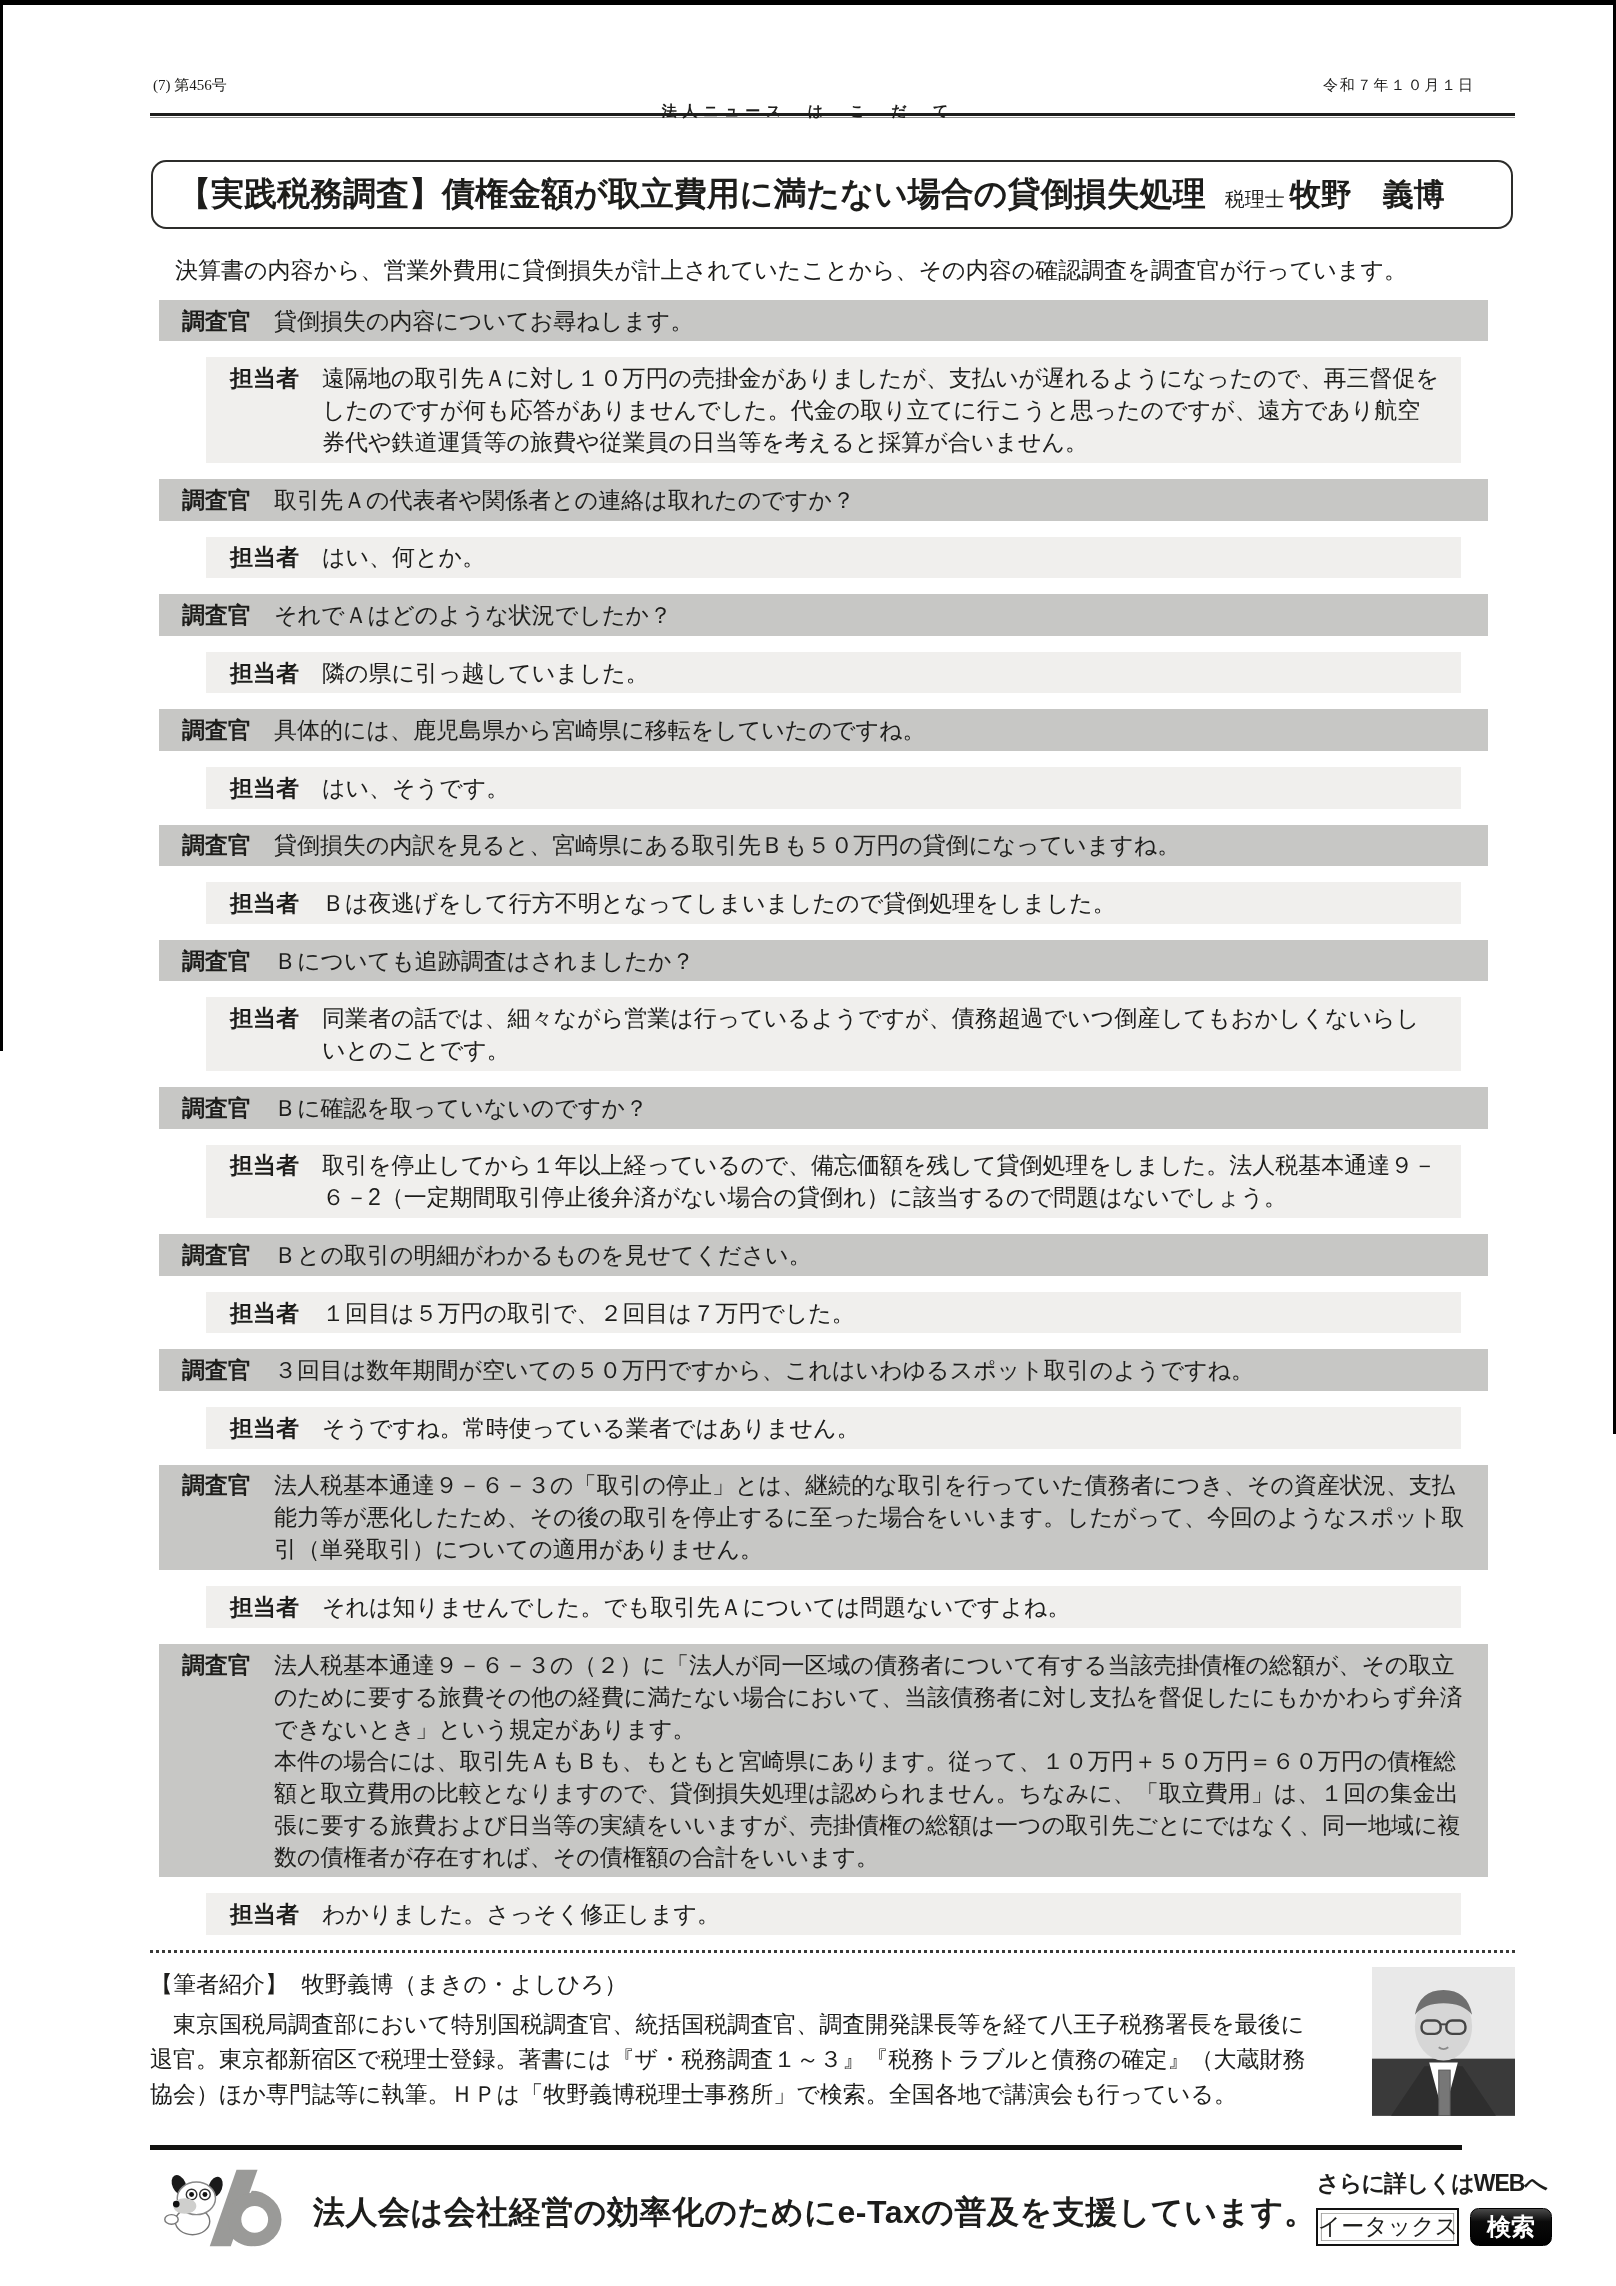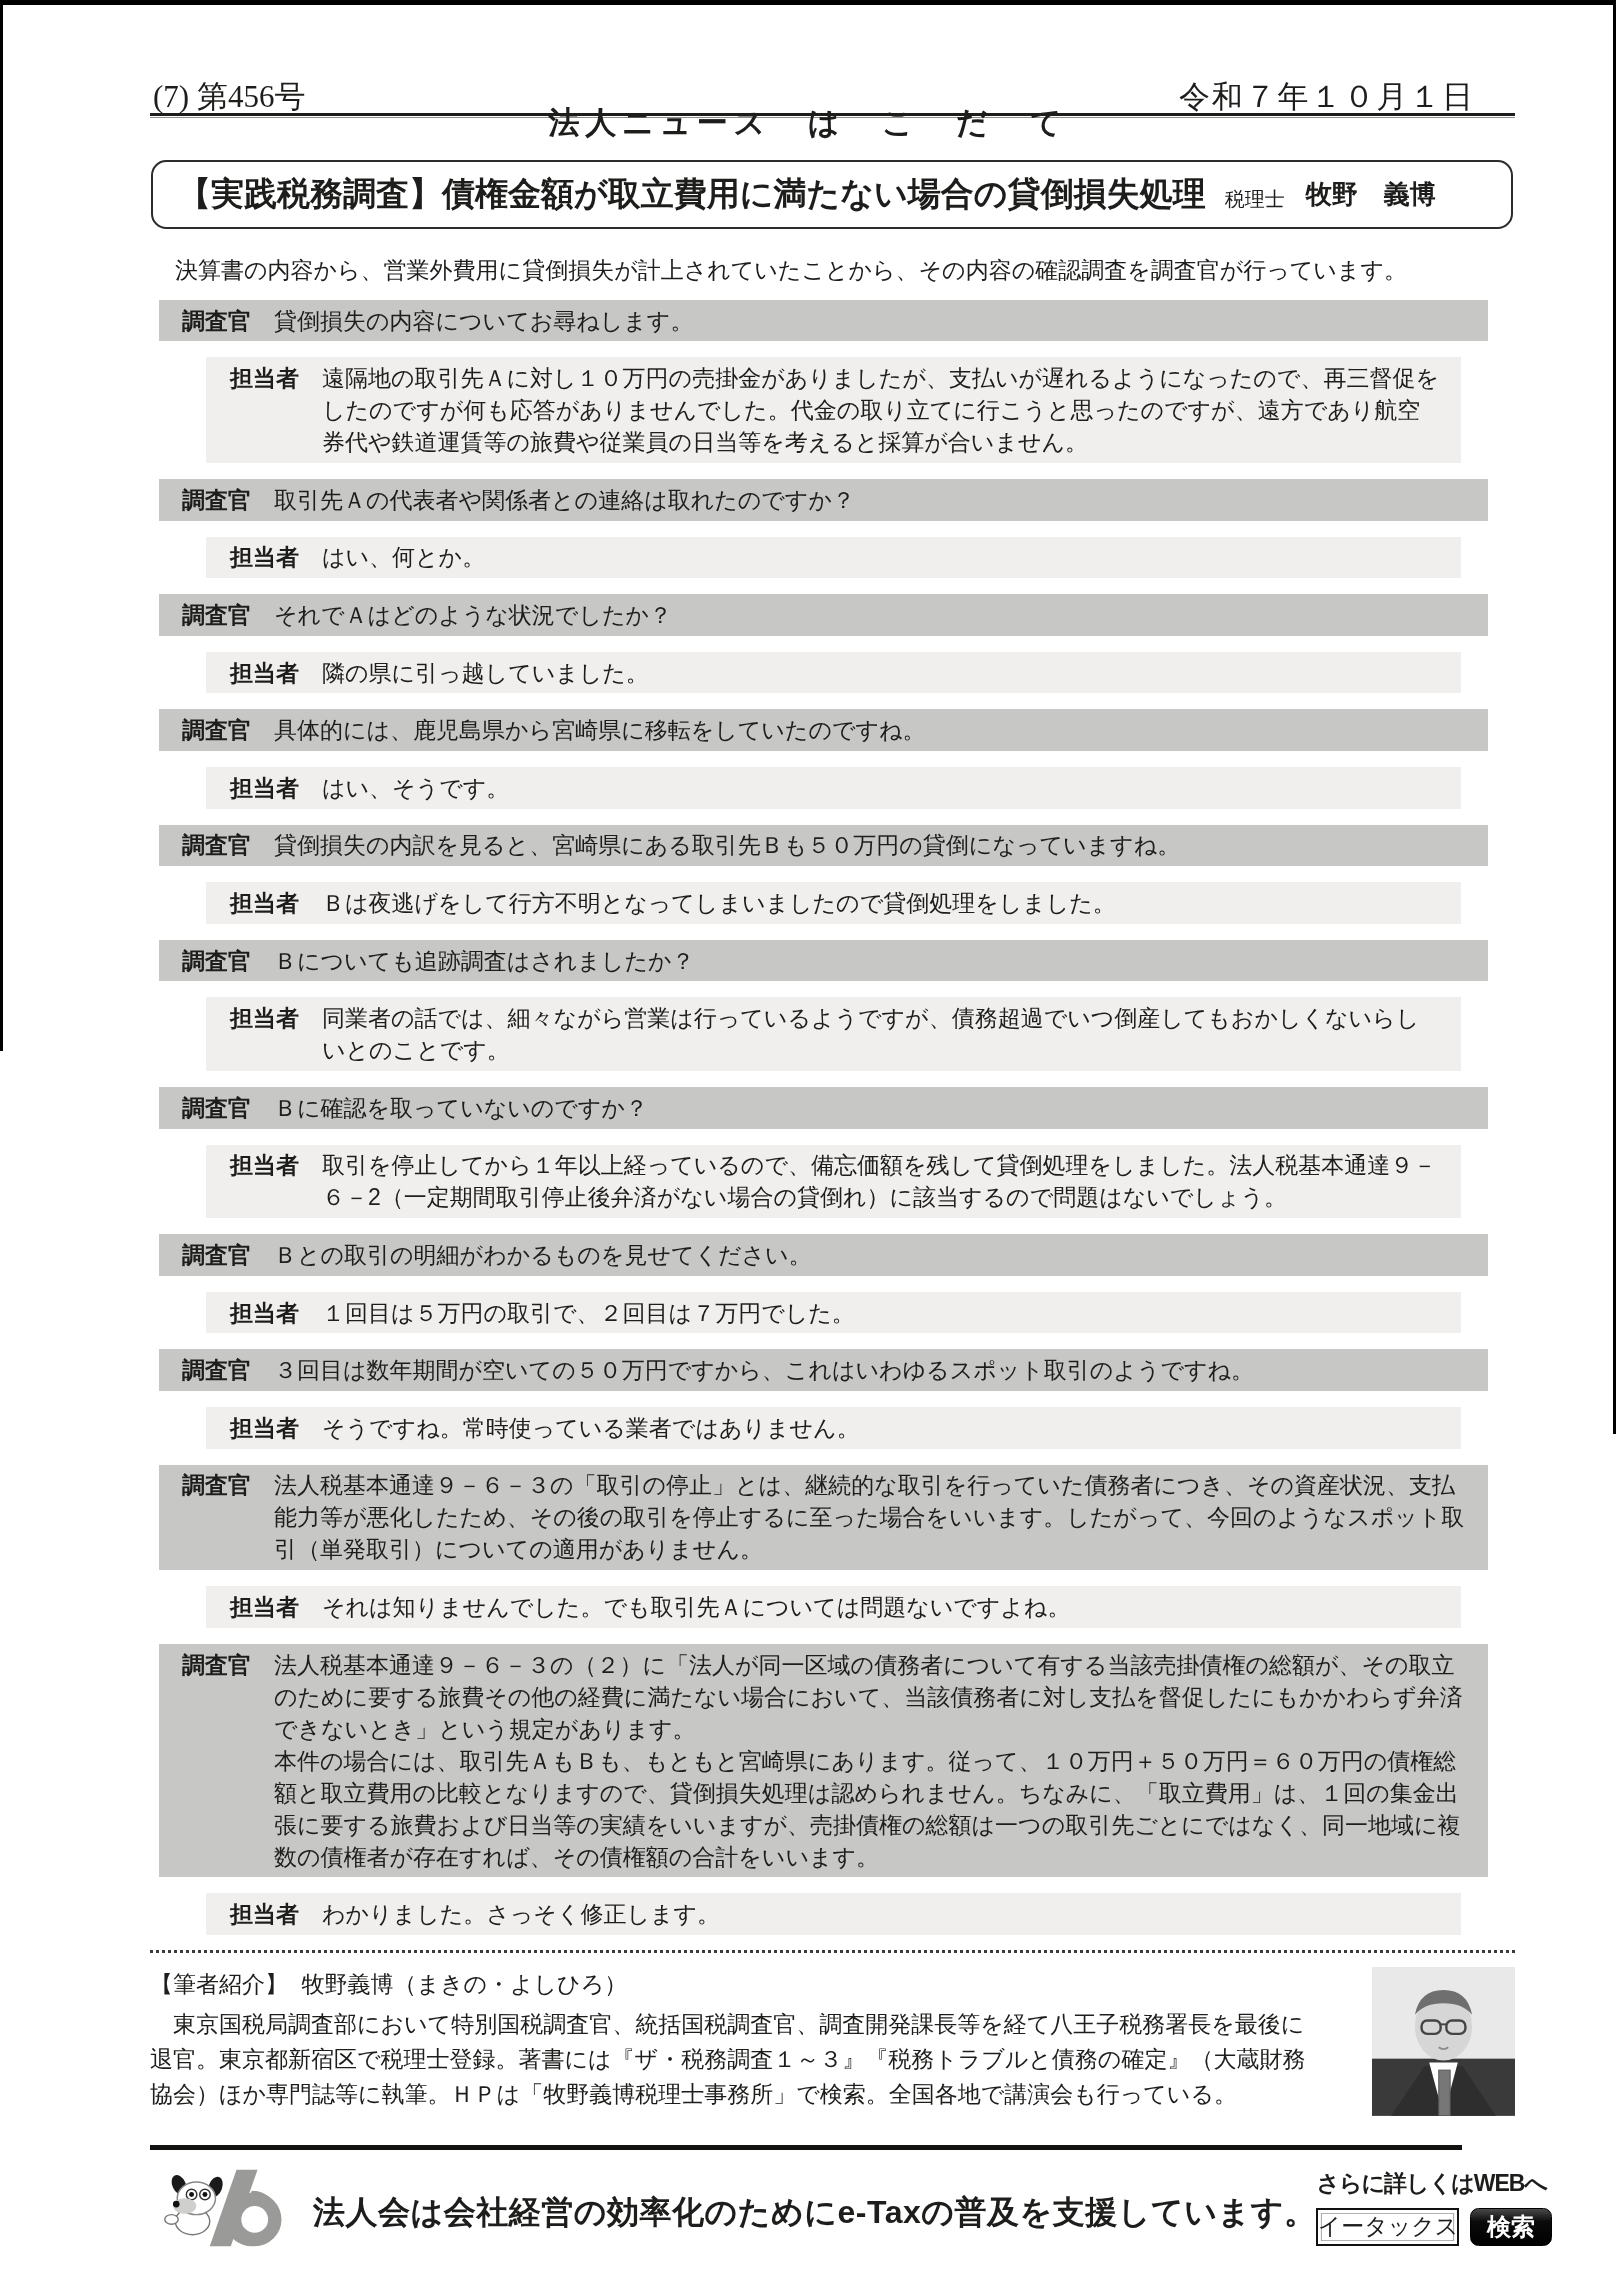--- a/index.html
+++ b/index.html
@@ -7,33 +7,33 @@
     position:relative; width:1616px; height:2286px; background:var(--paper,#fff);
     font-family:"Liberation Sans", sans-serif; color:var(--ink,#1d1d1b);
     overflow:hidden;
   }
   
   .edge-top{position:absolute;top:0;left:0;width:1616px;height:4.8px;background:#000;}
   .edge-left{position:absolute;top:0;left:0;width:2.9px;height:1051px;background:#000;}
   .edge-right{position:absolute;top:0;right:0;width:2.9px;height:1434px;background:#000;}
 
   
-  .hdr{position:relative; margin:76px 101px 0 153px; height:29px; font-size:31px;}
+  .hdr{position:relative; margin:76px 101px 0 153px; height:29px; font-size:15px;}
   .hdr-issue{position:absolute;left:0;top:0;font-family:"Liberation Serif",serif;}
   .hdr-center{position:absolute;left:655px;top:0;transform:translateX(-50%);
     font-weight:700;letter-spacing:5.7px;margin-top:26px;}
   .hdr-date{position:absolute;right:40px;top:0;font-family:"Liberation Serif",serif;letter-spacing:1.9px;}
   .hdr-rule{margin:7.6px 101px 0 150px;height:1.9px;border-top:3.8px solid #1d1d1b;border-bottom:1px solid #8f8f8d;}
 
   
   .title-box{margin:42px 103px 0 151px;height:69px;border:2.9px solid #2c2c2a;border-radius:15.3px;
     display:flex;align-items:center;padding:0 17px 0 25px;box-sizing:border-box;background:#fff;}
   .title-main{font-size:33px;font-weight:800;margin:0;white-space:nowrap;}
   .title-qual{font-size:20px;margin-left:19px;margin-top:9.6px;white-space:nowrap;}
-  .title-author{font-size:26px;font-weight:800;margin-left:21px;white-space:nowrap;}
+  .title-author{font-size:31px;font-weight:800;margin-left:5px;white-space:nowrap;}
 
   .lead{margin:25px 101px 0 175px;font-size:23px;line-height:32px;}
 
   
   .bar{box-sizing:border-box;display:flex;align-items:flex-start;
     padding:4.8px 19px 4.8px 23px;font-size:23px;line-height:32px;margin-top:16px;}
   .bar.first{margin-top:13.4px;}
   .bar.q{margin-left:159px;width:1329px;background:var(--q,#c7c7c5);}
   .bar.a{margin-left:206px;width:1255px;background:var(--a,#f0efed);padding-left:24px;}
   .spk{font-weight:800;flex-shrink:0;margin-right:23px;white-space:nowrap;}

